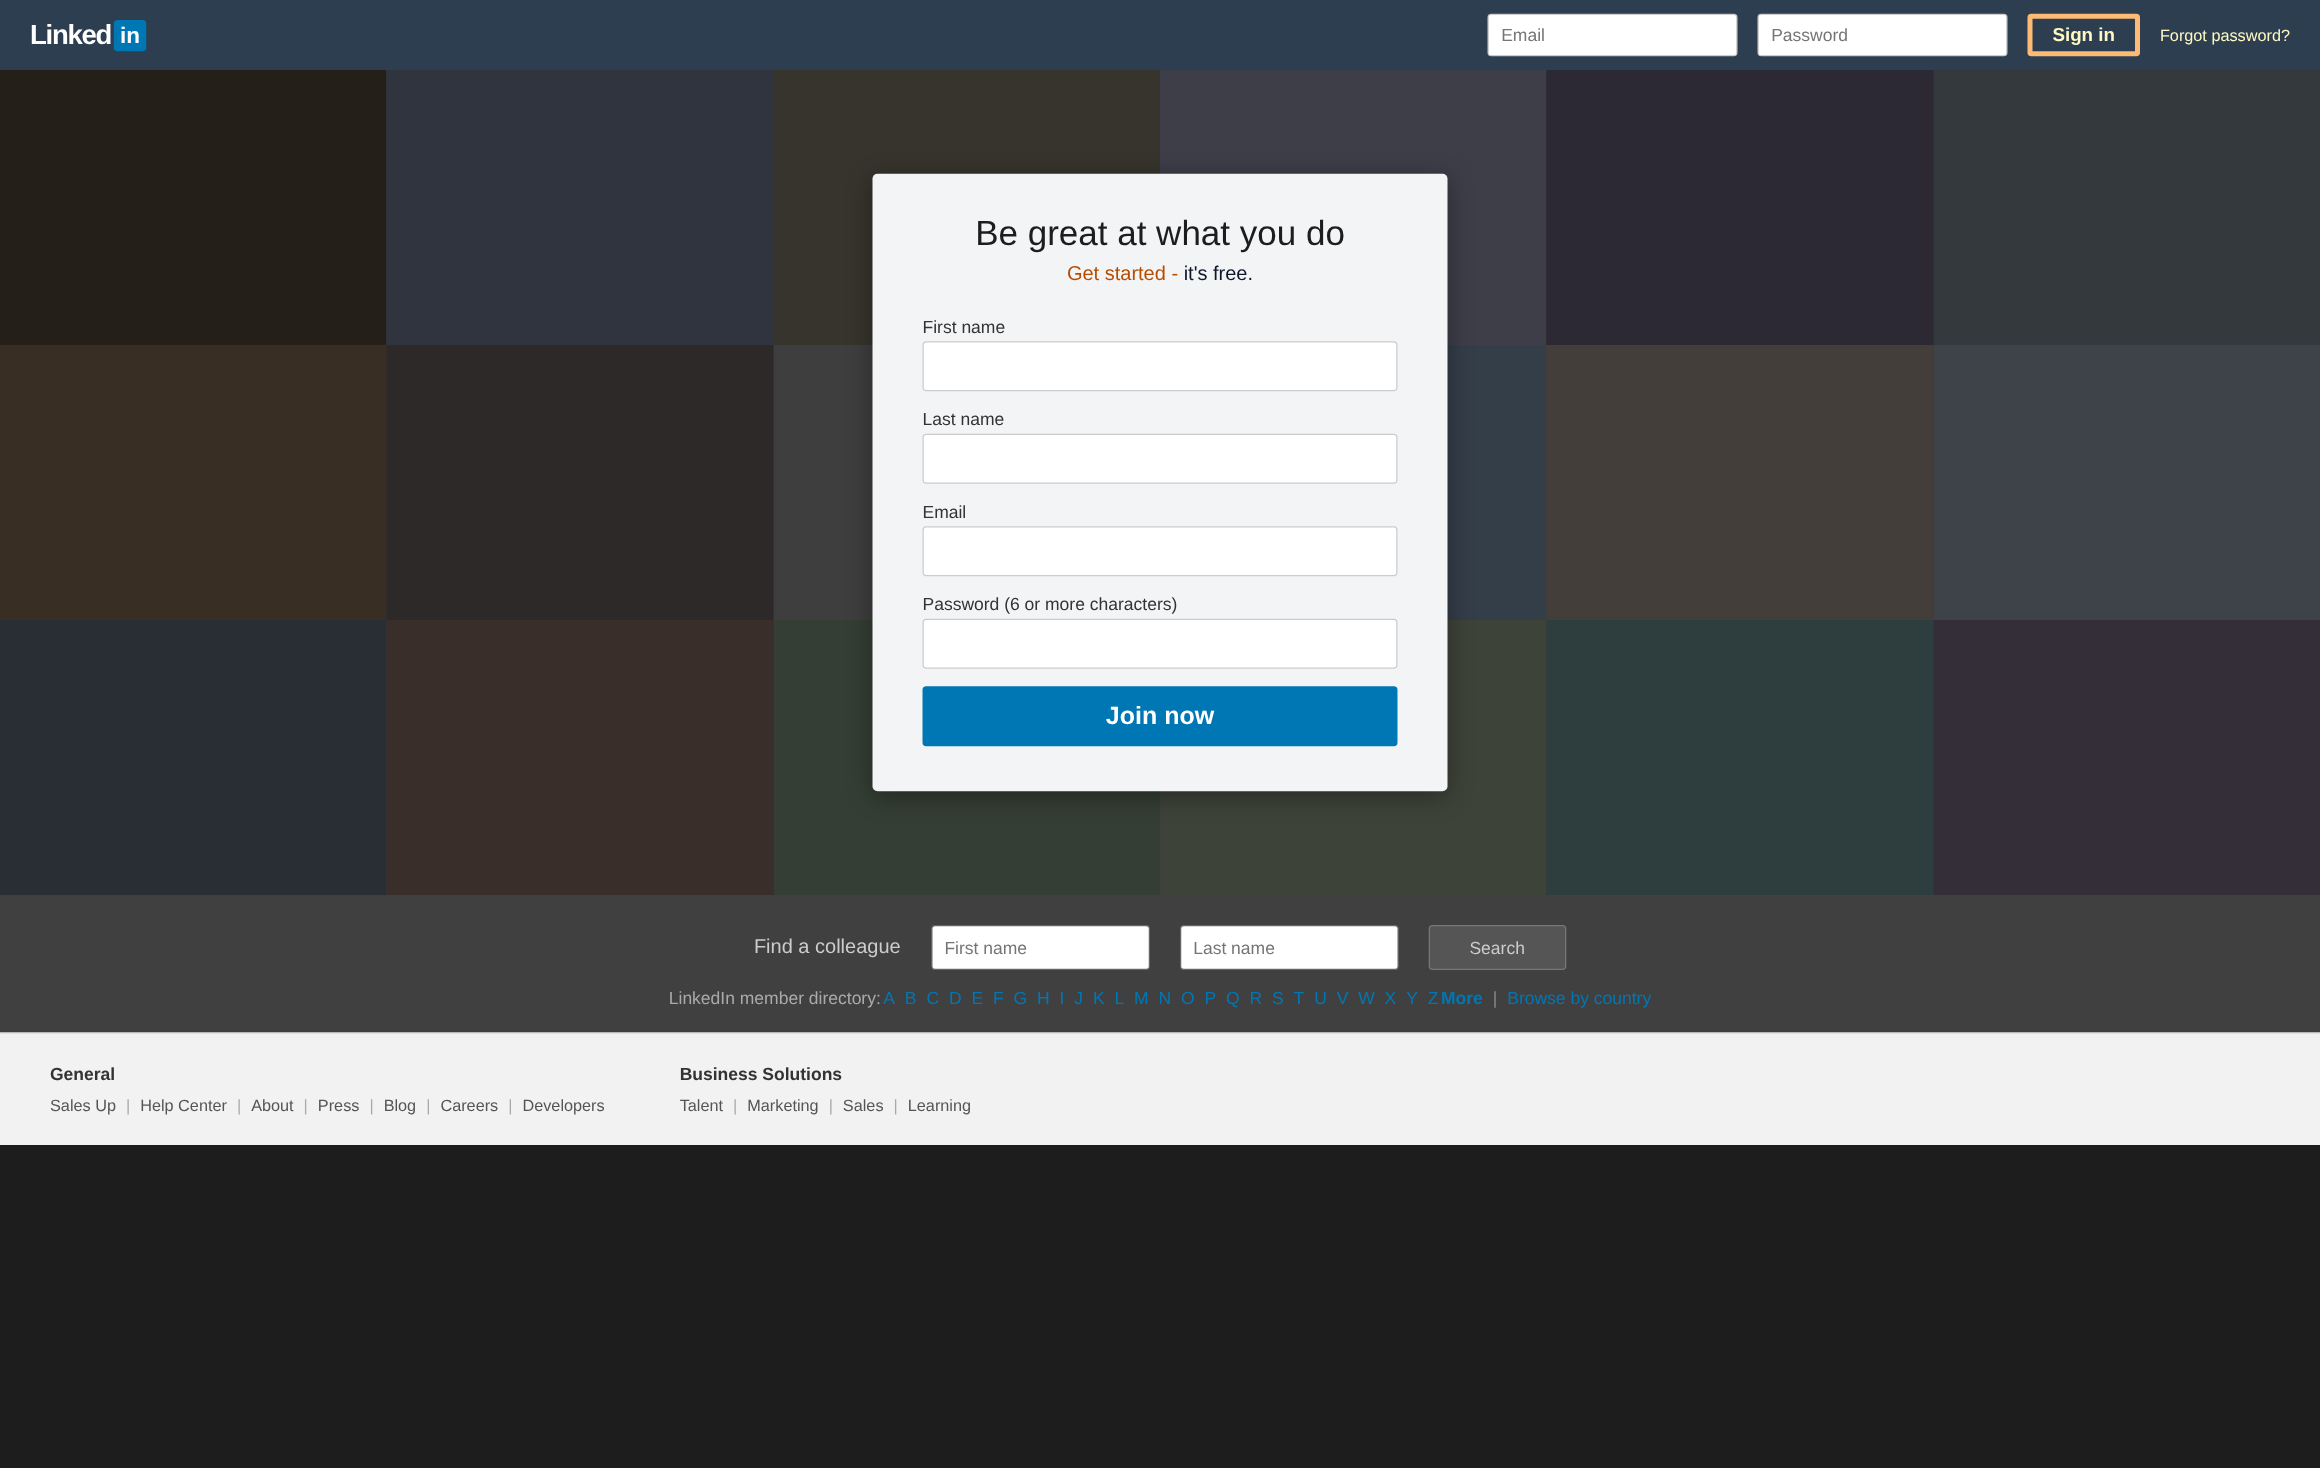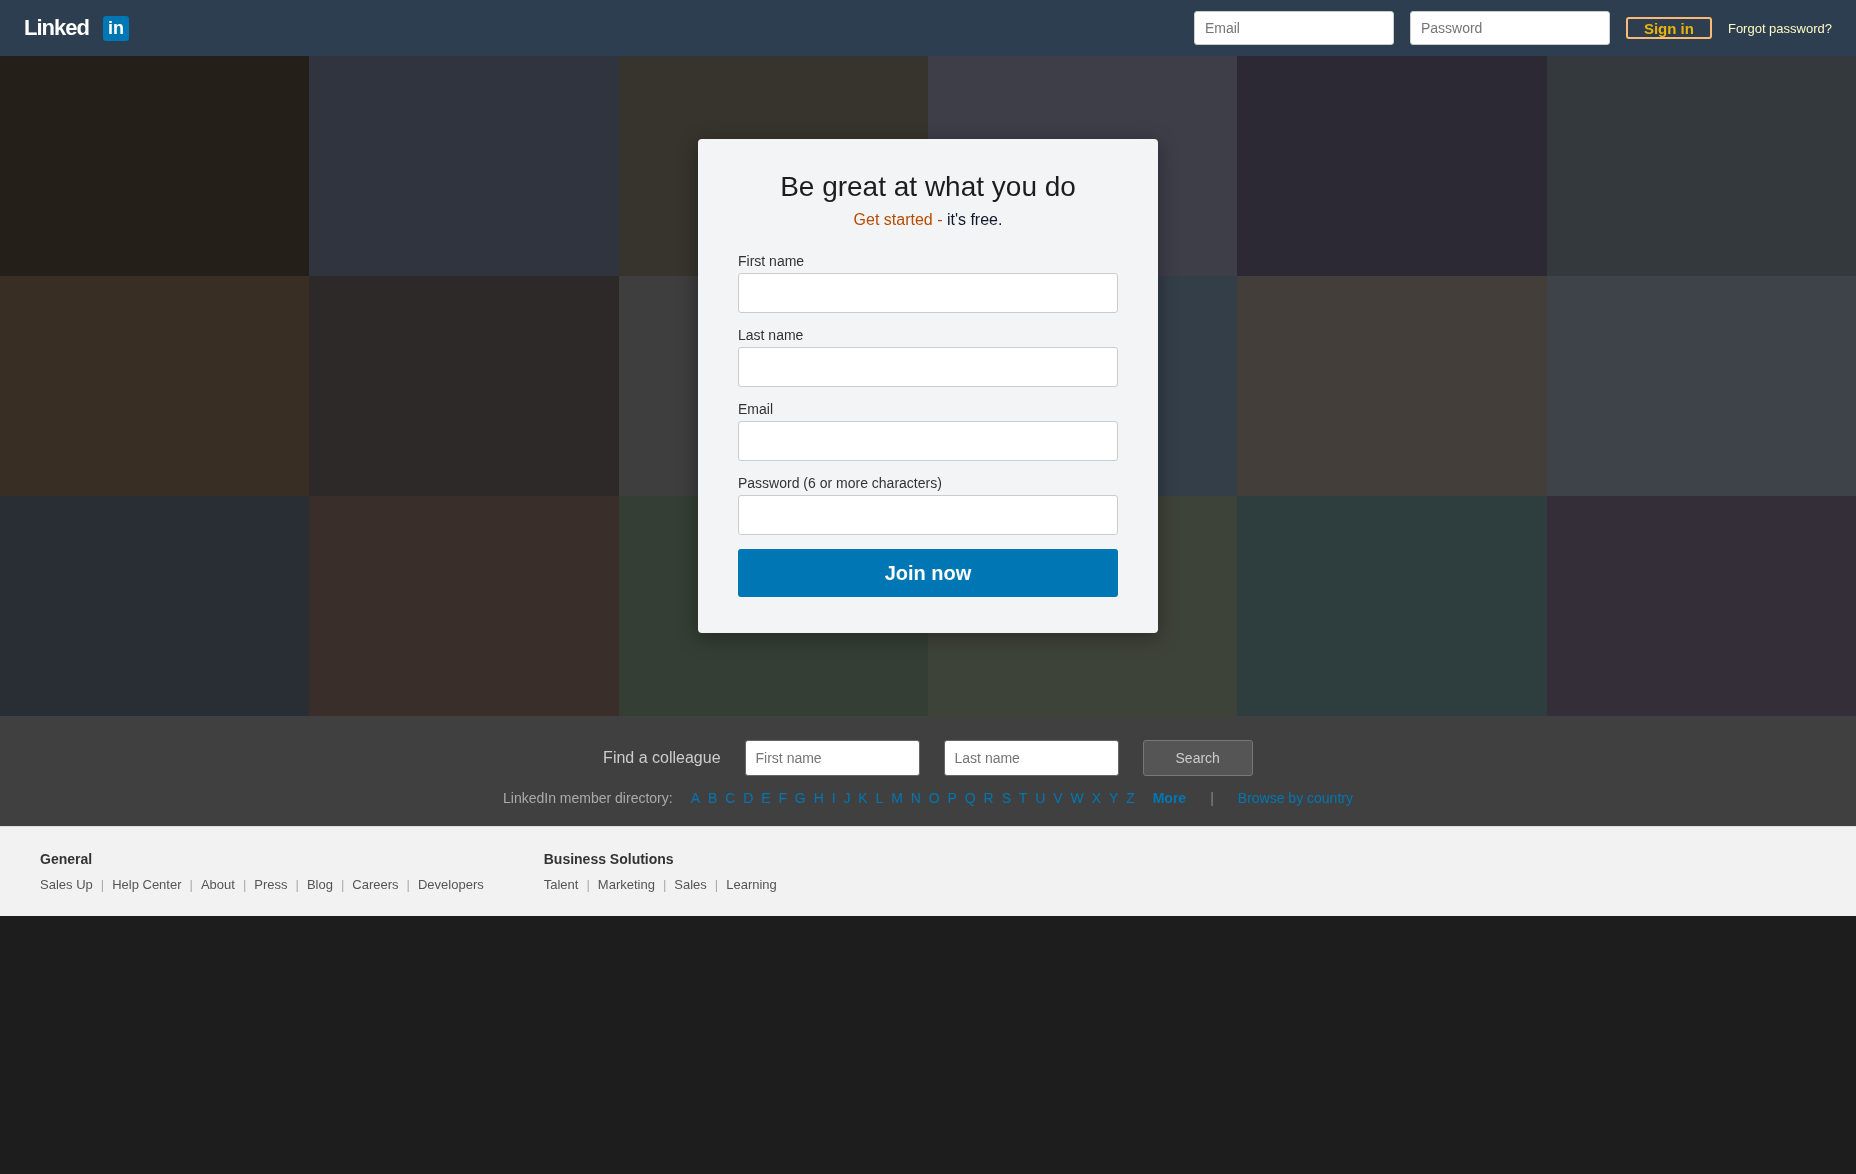--- a/index.html
+++ b/index.html
@@ -10,21 +10,21 @@
       background: #2d3e50;
       height: 56px;
       display: flex;
       align-items: center;
       padding: 0 24px;
       gap: 16px;
     }
     #logo-area {
       display: flex;
       align-items: center;
-      gap: 12px;
+      gap: 0;
       margin-right: auto;
     }
     #logo-text {
       color: white;
       font-size: 22px;
       font-weight: bold;
       letter-spacing: -1px;
     }
     #logo-in {
       background: #0077b5;
@@ -39,25 +39,25 @@
       height: 34px;
       padding: 0 10px;
       font-size: 14px;
       border: 1px solid #ccc;
       border-radius: 3px;
       background: white;
       color: #333;
       width: 200px;
     }
     #header-signin {
-      height: 22px;
+      height: 34px;
       padding: 0 16px;
       background: transparent;
-      border: 2px solid #fdba74;
-      color: #eab308;
+      border: 4px solid #fdba74;
+      color: #fef9c3;
       font-size: 15px;
       font-weight: bold;
       border-radius: 3px;
       cursor: pointer;
     }
     #header-forgot {
       color: #fef9c3;
       font-size: 13px;
       text-decoration: none;
       white-space: nowrap;
@@ -207,21 +207,21 @@
       color: #ccc;
       border: 1px solid #777;
       border-radius: 3px;
       font-size: 14px;
       cursor: pointer;
     }
     #directory-row {
       display: flex;
       align-items: center;
       justify-content: center;
-      gap: 16px;
+      gap: 0;
       flex-wrap: wrap;
       font-size: 14px;
     }
     #directory-label {
       color: #aaa;
     }
     .dir-letter {
       color: #0077b5;
       text-decoration: none;
       padding: 0 2px;

